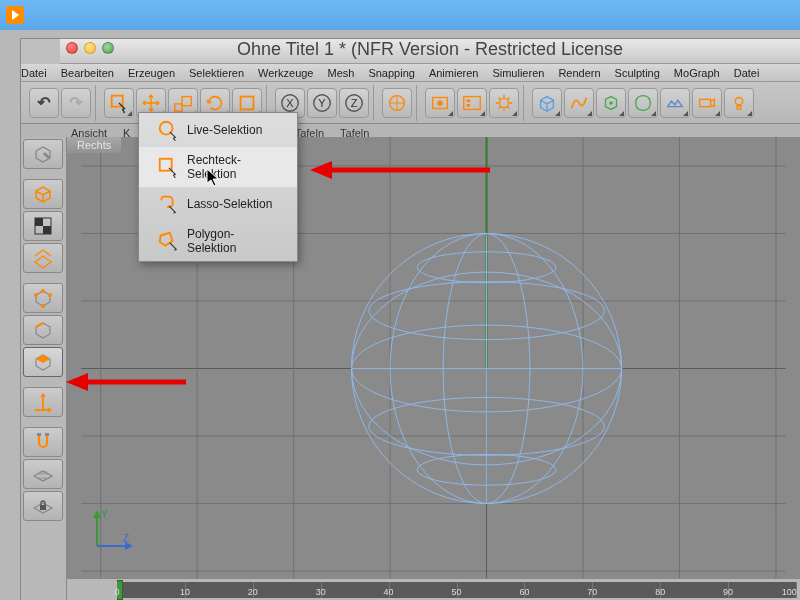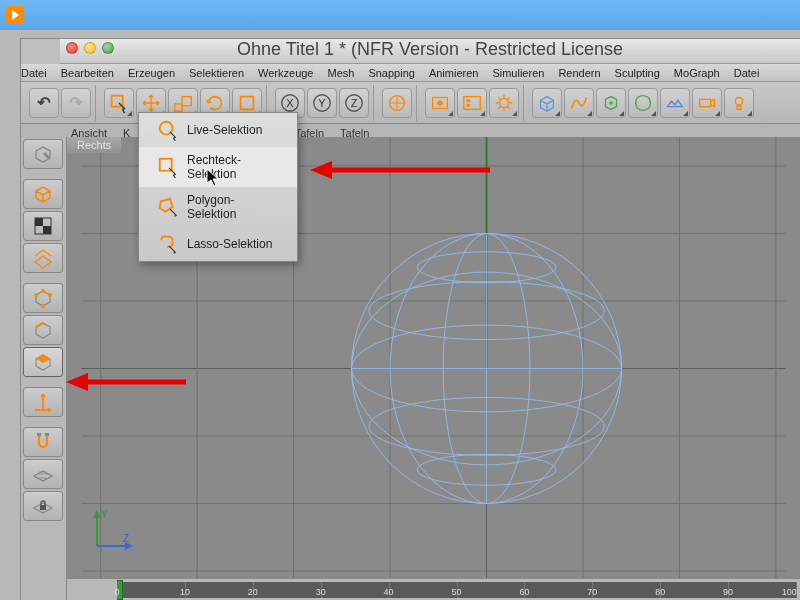--- a/index.html
+++ b/index.html
@@ -418,31 +418,31 @@
   </div>
   <div class="popup-item hover">
     <svg viewBox="0 0 24 24">
         <rect x="3" y="3" width="13" height="13" fill="none" stroke="#ff8800" stroke-width="2"></rect>
         <path d="M13 13l7 7-2 1 2 3" stroke="#333" stroke-width="1.2" fill="none"></path>
       </svg>
     <span>Rechteck-Selektion</span>
   </div>
   <div class="popup-item">
     <svg viewBox="0 0 24 24">
+        <path d="M5 8 Q4 3 10 4 Q18 3 17 10 Q18 16 11 15" fill="none" stroke="#ff8800" stroke-width="2"></path>
+        <path d="M13 14l7 7-2 1" stroke="#333" stroke-width="1.2" fill="none"></path>
+      </svg>
+    <span>Lasso-Selektion</span>
+  </div>
+  <div class="popup-item">
+    <svg viewBox="0 0 24 24">
         <path d="M4 6 L14 3 L17 12 L9 17 L3 13 Z" fill="none" stroke="#ff8800" stroke-width="2"></path>
         <path d="M14 14l7 7-2 1" stroke="#333" stroke-width="1.2" fill="none"></path>
       </svg>
     <span>Polygon-Selektion</span>
-  </div>
-  <div class="popup-item">
-    <svg viewBox="0 0 24 24">
-        <path d="M5 8 Q4 3 10 4 Q18 3 17 10 Q18 16 11 15" fill="none" stroke="#ff8800" stroke-width="2"></path>
-        <path d="M13 14l7 7-2 1" stroke="#333" stroke-width="1.2" fill="none"></path>
-      </svg>
-    <span>Lasso-Selektion</span>
   </div>
 </div>
 
 <div class="cursor">
   <svg width="16" height="20" viewBox="0 0 16 20">
       <path d="M1 1 L1 15 L5 12 L8 18 L10 17 L7 11 L12 11 Z" fill="#000" stroke="#fff" stroke-width="1"></path>
     </svg>
 </div>
 
 <div class="arrow-red" style="left:310px; top:158px;">

